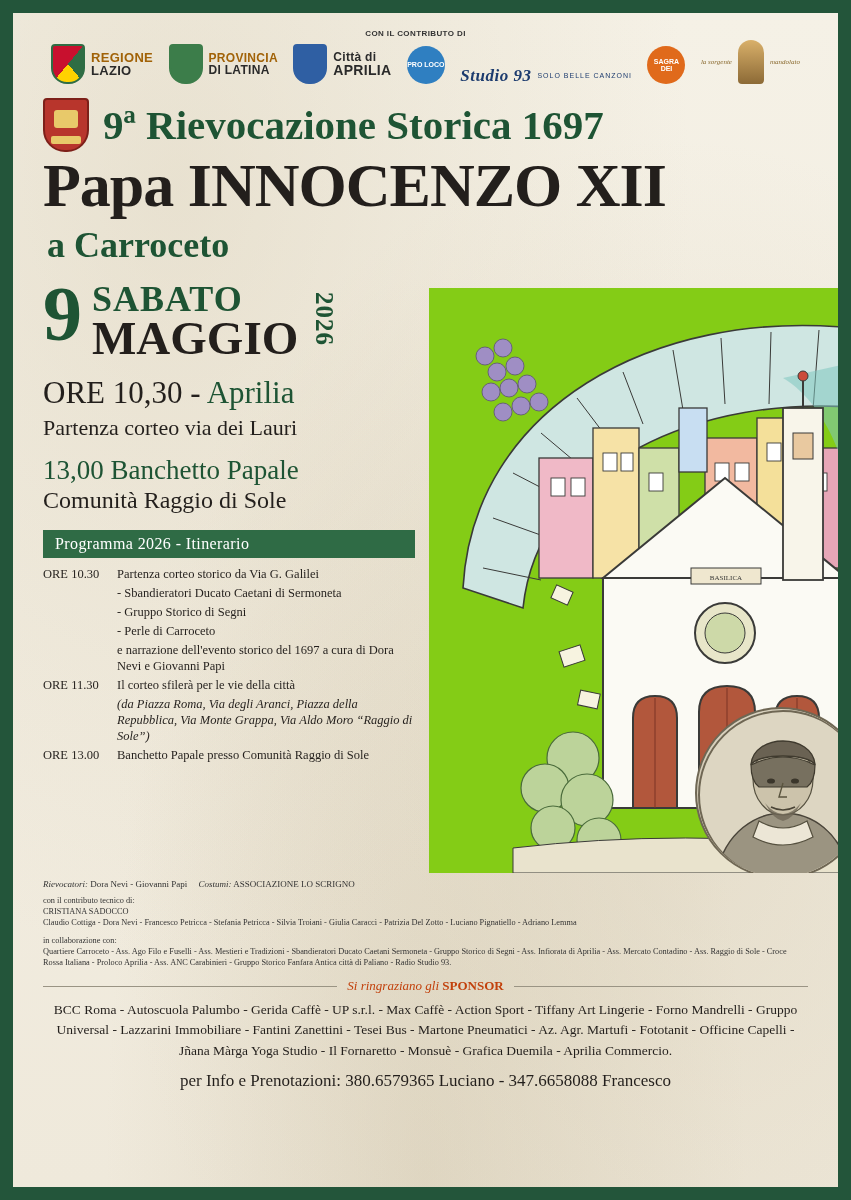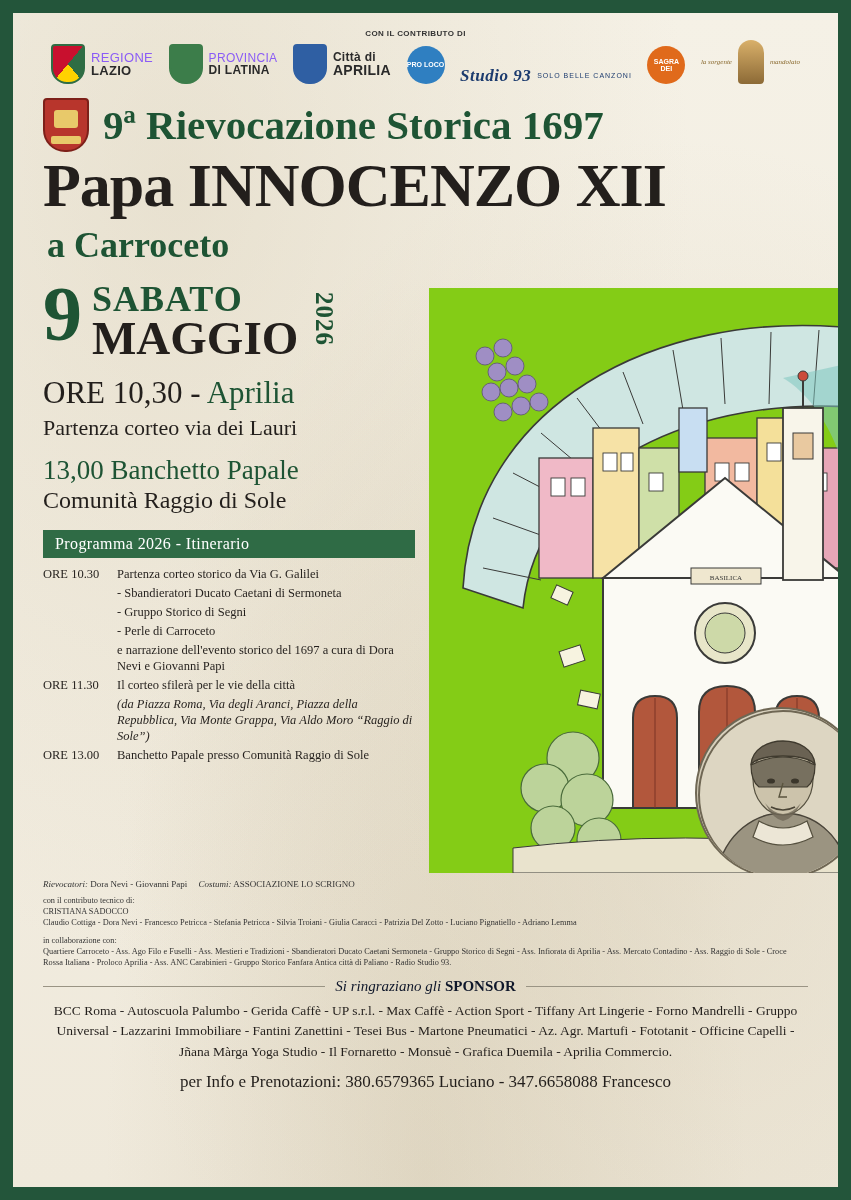--- a/index.html
+++ b/index.html
@@ -35,21 +35,21 @@
     color:#333; font-family:"Liberation Sans", sans-serif;
     margin: 2px 0 2px 0; font-weight:700;
     position:relative; left:-10px;
   }
   .logos {
     display:flex; align-items:flex-end; justify-content:space-between;
     padding: 0 8px 4px 8px; gap:6px;
   }
   .logo { display:flex; align-items:center; gap:6px; }
   .logo-txt { font-family:"Liberation Sans", sans-serif; line-height:1.0; }
-  .logo-txt .l1 { font-weight:400; font-size:13px; color:#8b5cf6; letter-spacing:.3px;}
+  .logo-txt .l1 { font-weight:700; font-size:13px; color:#a16207; letter-spacing:.3px;}
   .logo-txt .l2 { font-weight:700; font-size:13px; color:#2a2a2a; letter-spacing:.3px;}
   .shield {
     width:34px; height:40px; border:2px solid #2f6d44;
     border-radius: 4px 4px 16px 16px;
     background: linear-gradient(135deg,#d8e6c8 50%, #f0d9a0 50%);
     position:relative;
   }
   .shield.q { background:
       linear-gradient(to bottom right, #c8102e 0 50%, transparent 50%),
       linear-gradient(to top right, #ffd200 0 50%, transparent 50%),
@@ -160,21 +160,21 @@
   
   .credits { margin-top:6px; }
   .cred-line { font-size:9px; color:#333; margin:2px 0; }
   .cred-sm { font-size:8.3px; color:#333; line-height:1.35; }
 
   .sponsor-head {
     display:flex; align-items:center; gap:10px; margin:10px 0 6px 0;
   }
   .sponsor-head .rule { flex:1; height:1px; background:#8d8straight; }
   .rule { flex:1; height:1px; background:#9a9484; }
-  .sponsor-head .txt { font-size:15px; color:#0f172a; font-style:italic; }
+  .sponsor-head .txt { font-size:13px; color:#c2410c; font-style:italic; }
   .sponsor-head .txt b { font-style:normal; }
   .sponsors { font-size:13.5px; color:#231f1c; text-align:center; line-height:1.5; padding:0 4px; }
 
   .info {
     text-align:center; font-size:17px; color:#231f1c; margin-top:10px;
   }
 </style>
 </head>
 <body>
 

